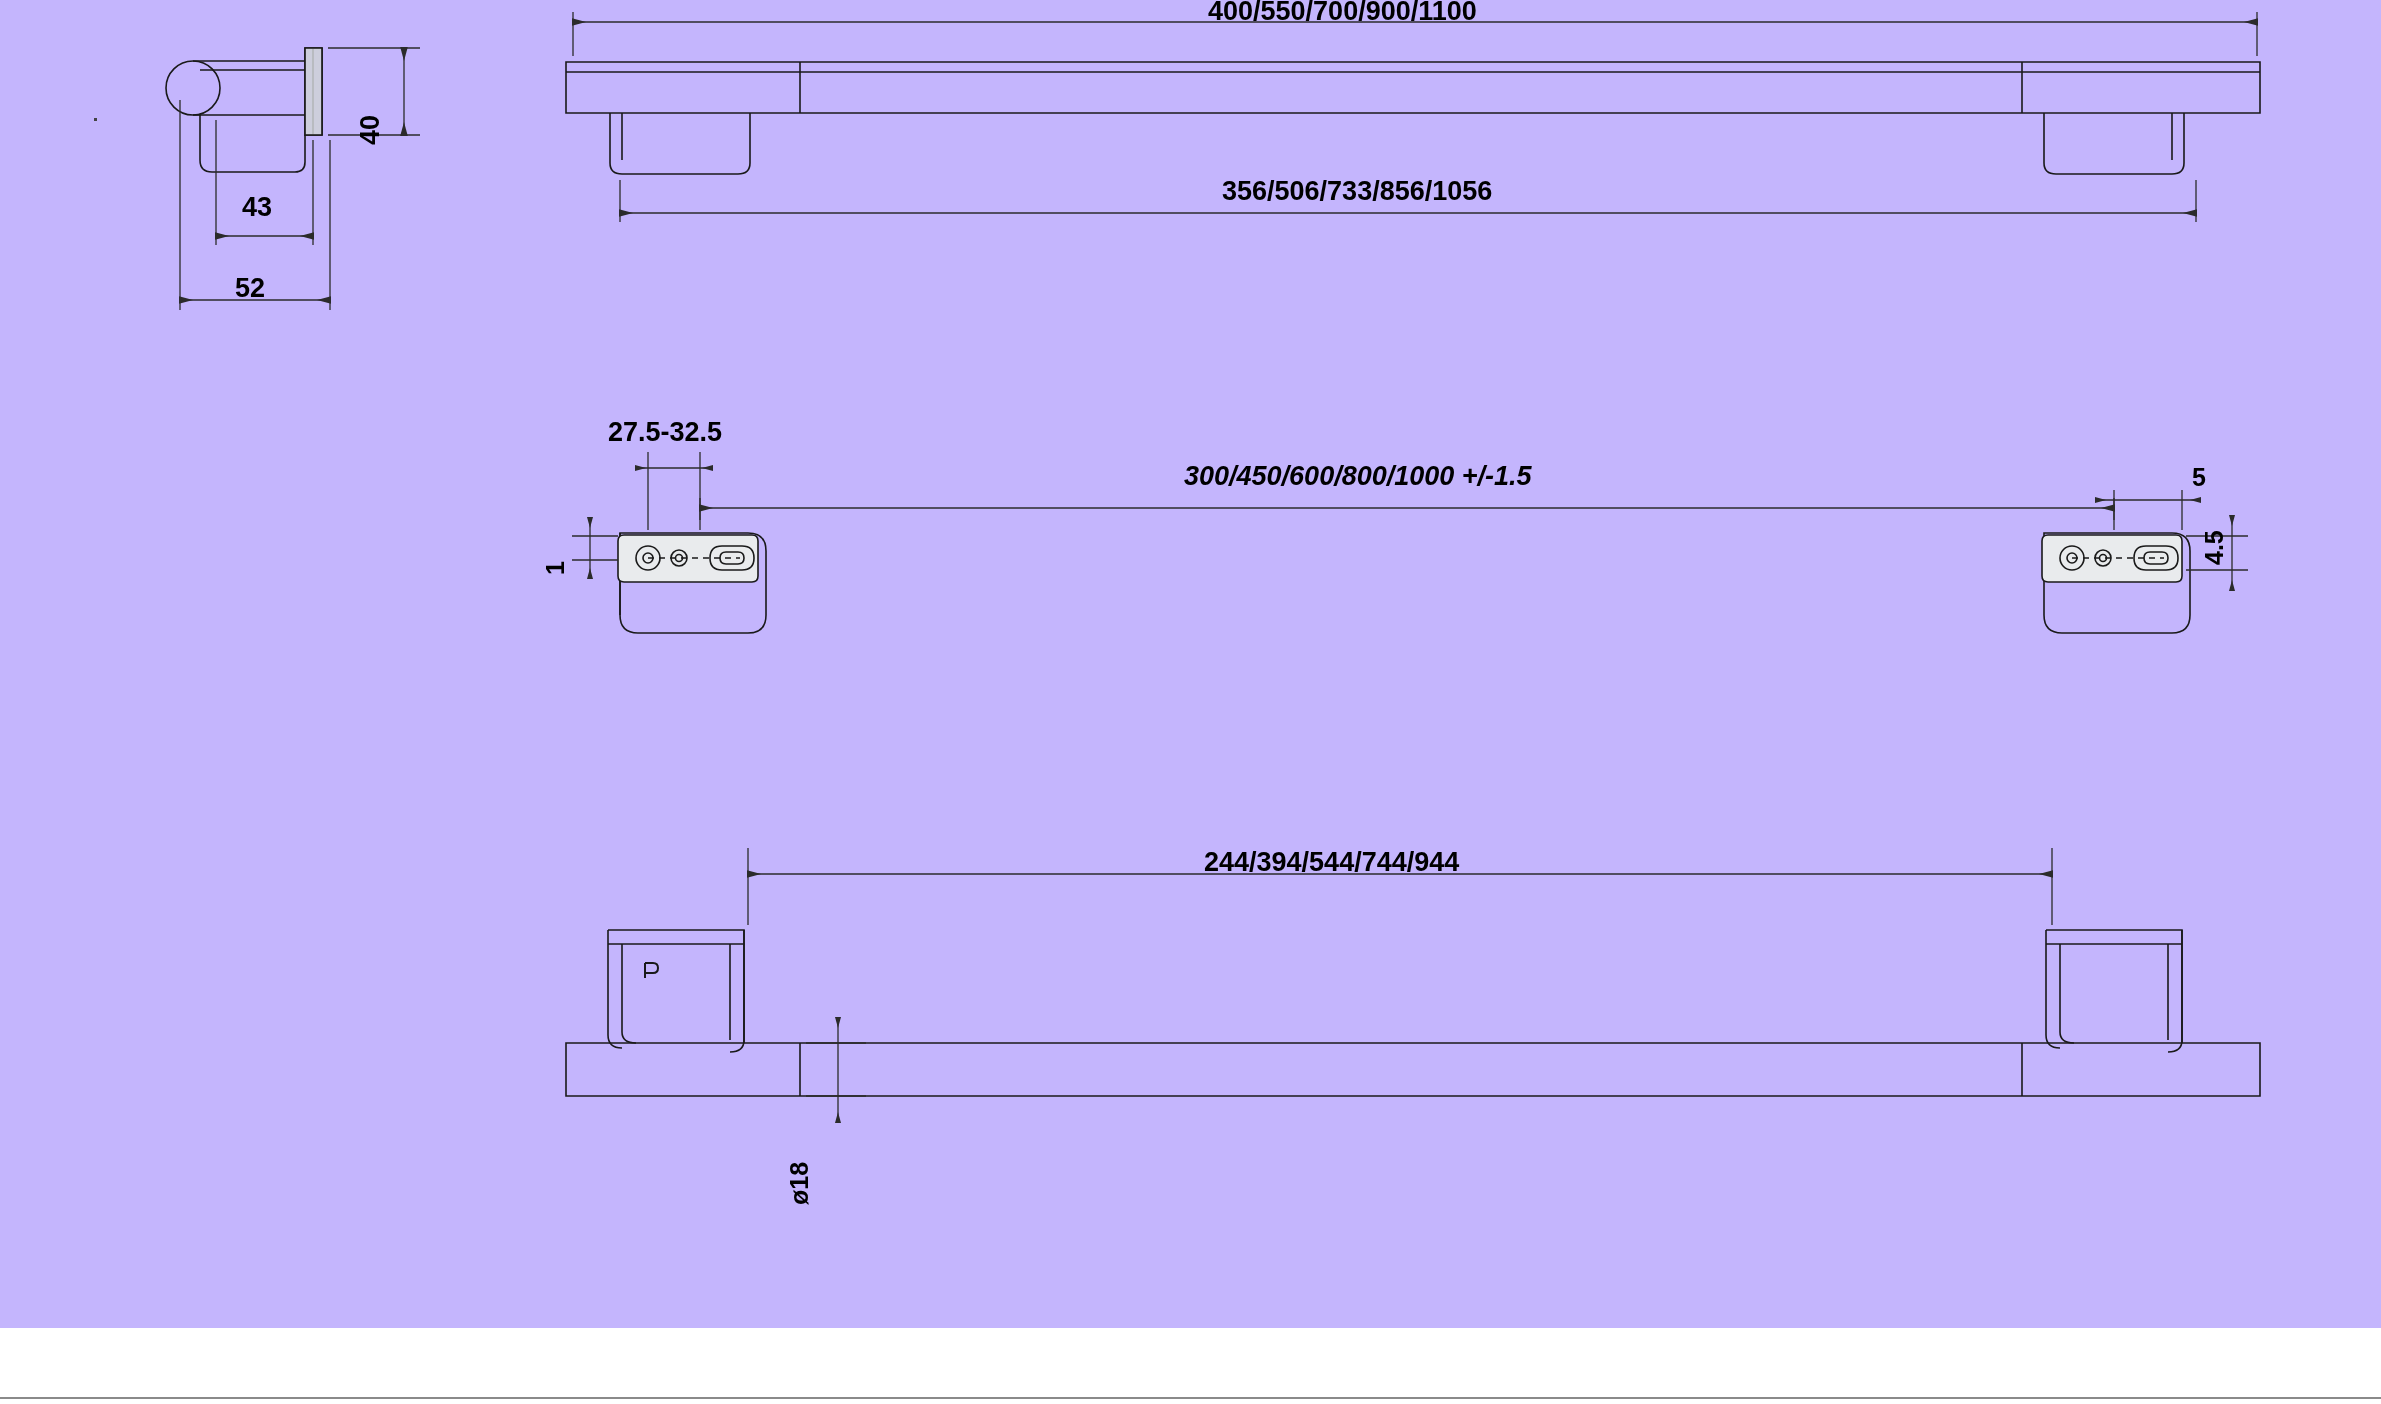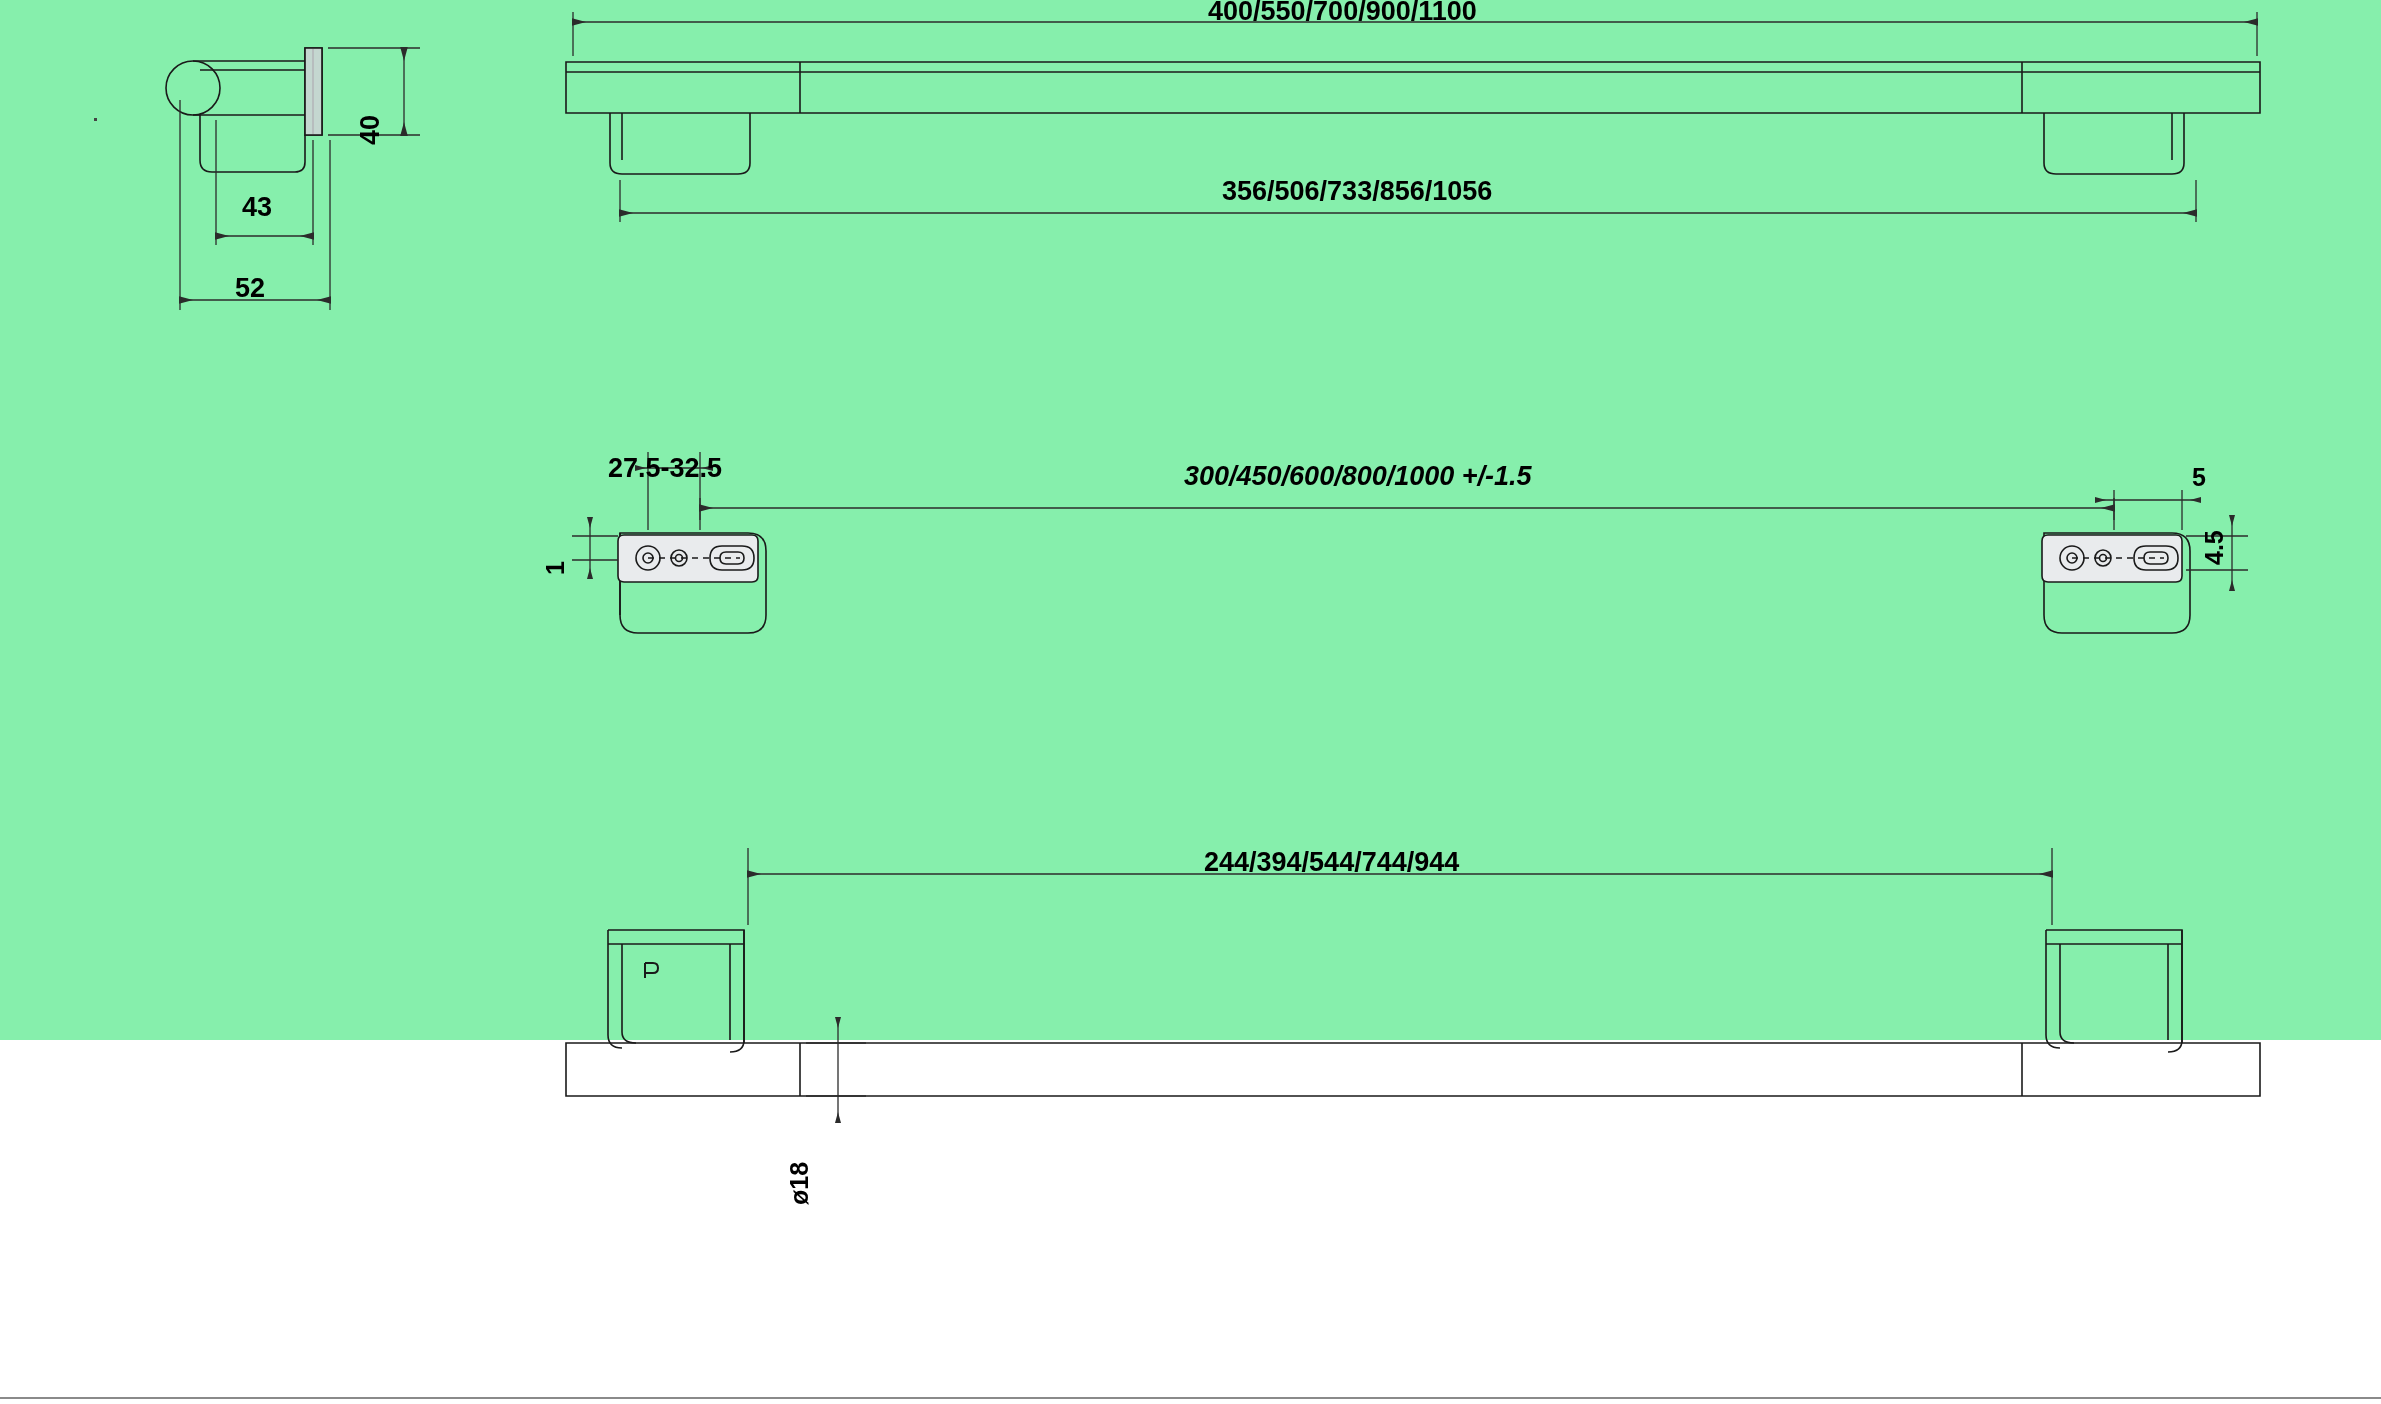--- a/index.html
+++ b/index.html
@@ -10,22 +10,22 @@
   body {
     width: 2381px;
     height: 1404px;
     font-family: "Liberation Sans", sans-serif;
     color: #000000;
     overflow: hidden;
   }
   #sheet {
     position: relative;
     width: 2381px;
-    height: 1040px;
-    background: #86efac;
+    height: 1328px;
+    background: #c4b5fd;
   }
   svg.drawing {
     position: absolute;
     left: 0;
     top: 0;
     width: 2381px;
     height: 1404px;
   }
   .dim-label {
     position: absolute;
@@ -212,21 +212,21 @@
 
   <div class="tiny-dot" style="left:94px; top:118px;"></div>
 
   <div class="dim-label sz-big" style="left:1208px; top:-2px;">400/550/700/900/1100</div>
   <div class="dim-label sz-big" style="left:1222px; top:178px;">356/506/733/856/1056</div>
 
   <div class="dim-label sz-big rot90" style="left:384px; top:118px;">40</div>
   <div class="dim-label sz-big" style="left:242px; top:194px;">43</div>
   <div class="dim-label sz-big" style="left:235px; top:275px;">52</div>
 
-  <div class="dim-label sz-big" style="left:608px; top:419px;margin-top:36px;">27.5-32.5</div>
+  <div class="dim-label sz-big" style="left:608px; top:419px;">27.5-32.5</div>
   <div class="dim-label sz-big" style="left:1184px; top:463px;font-style:italic;">300/450/600/800/1000 +/-1.5</div>
   <div class="dim-label sz-med rot90" style="left:568px; top:550px;">1</div>
   <div class="dim-label sz-med" style="left:2192px; top:465px;">5</div>
   <div class="dim-label sz-med rot90" style="left:2227px; top:540px;">4.5</div>
 
   <div class="dim-label sz-big" style="left:1204px; top:849px;">244/394/544/744/944</div>
   <div class="dim-label sz-med rot90" style="left:812px; top:1180px;">ø18</div>
 
 </div>
 

